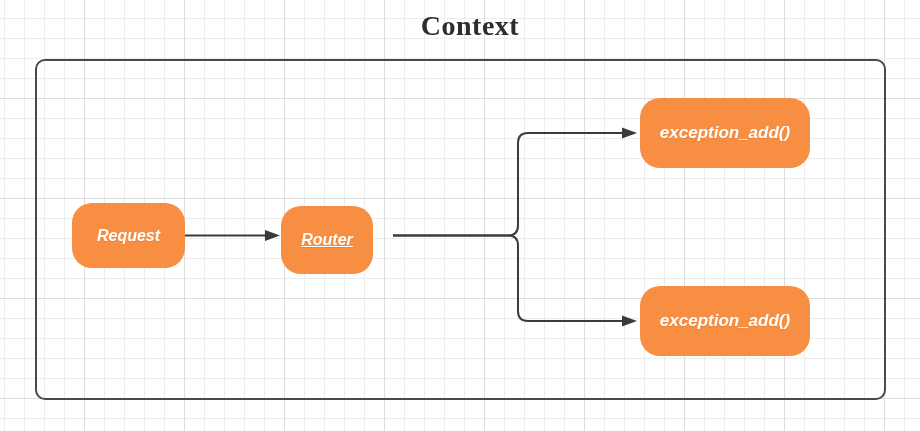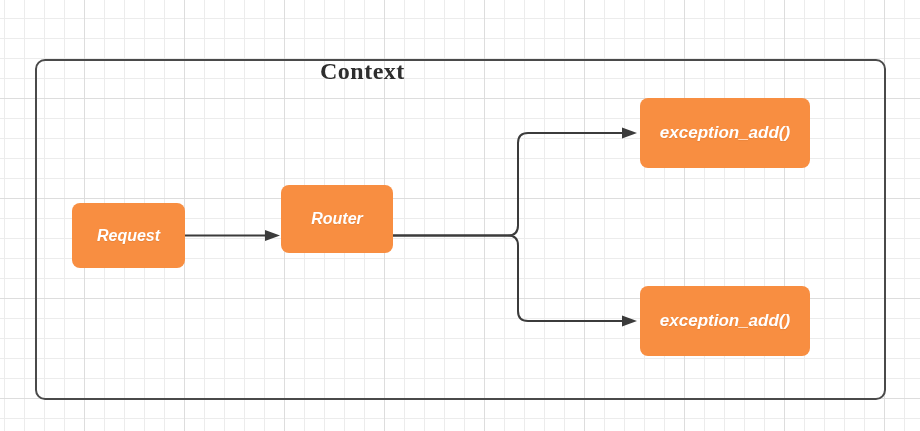--- a/index.html
+++ b/index.html
@@ -20,27 +20,26 @@
       linear-gradient(#ececec 1px, transparent 1px),
       linear-gradient(90deg, #ececec 1px, transparent 1px);
     background-size: 100px 100px, 100px 100px, 20px 20px, 20px 20px;
     background-position: 84px 98px, 84px 98px, 4px 18px, 4px 18px;
   }
   .diagram-title {
     position: absolute;
     left: 320px;
     top: 10px;
     width: 300px;
-    text-align: left;
+    text-align: center;
     font-family: "Liberation Serif", "DejaVu Serif", serif;
     font-weight: bold;
-    font-size: 24px;
+    font-size: 28px;
     color: #2d2d2d;
     letter-spacing: 0.5px;
-    margin-top: 48px;
   }
   .boundary {
     position: absolute;
     left: 35px;
     top: 59px;
     width: 851px;
     height: 341px;
     border: 2px solid #4a4a4a;
     border-radius: 10px;
     box-sizing: border-box;
@@ -50,33 +49,33 @@
     position: absolute;
     left: 0;
     top: 0;
     width: 920px;
     height: 431px;
     pointer-events: none;
   }
   .node {
     position: absolute;
     background: #f88e41;
-    border-radius: 8px;
+    border-radius: 20px;
     display: flex;
     align-items: center;
     justify-content: center;
     color: #ffffff;
     font-weight: bold;
     font-style: italic;
     font-size: 16px;
     text-shadow: 0 1px 1px rgba(0,0,0,0.08);
     box-sizing: border-box;
   }
   .node-request         { left: 72px;  top: 203px; width: 113px; height: 65px; }
-  .node-router          { left: 281px; top: 185px; width: 112px; height: 68px; }
+  .node-router          { left: 281px; top: 206px; width: 92px; height: 68px; text-decoration: underline; }
   .node-exception-top   { left: 640px; top: 98px;  width: 170px; height: 70px; font-size: 17px; }
   .node-exception-bottom{ left: 640px; top: 286px; width: 170px; height: 70px; font-size: 17px; }
   .edge-label {
     position: absolute;
     left: 390px;
     top: 198px;
     width: 120px;
     text-align: center;
     font-family: "Liberation Serif", "DejaVu Serif", serif;
     font-weight: bold;

